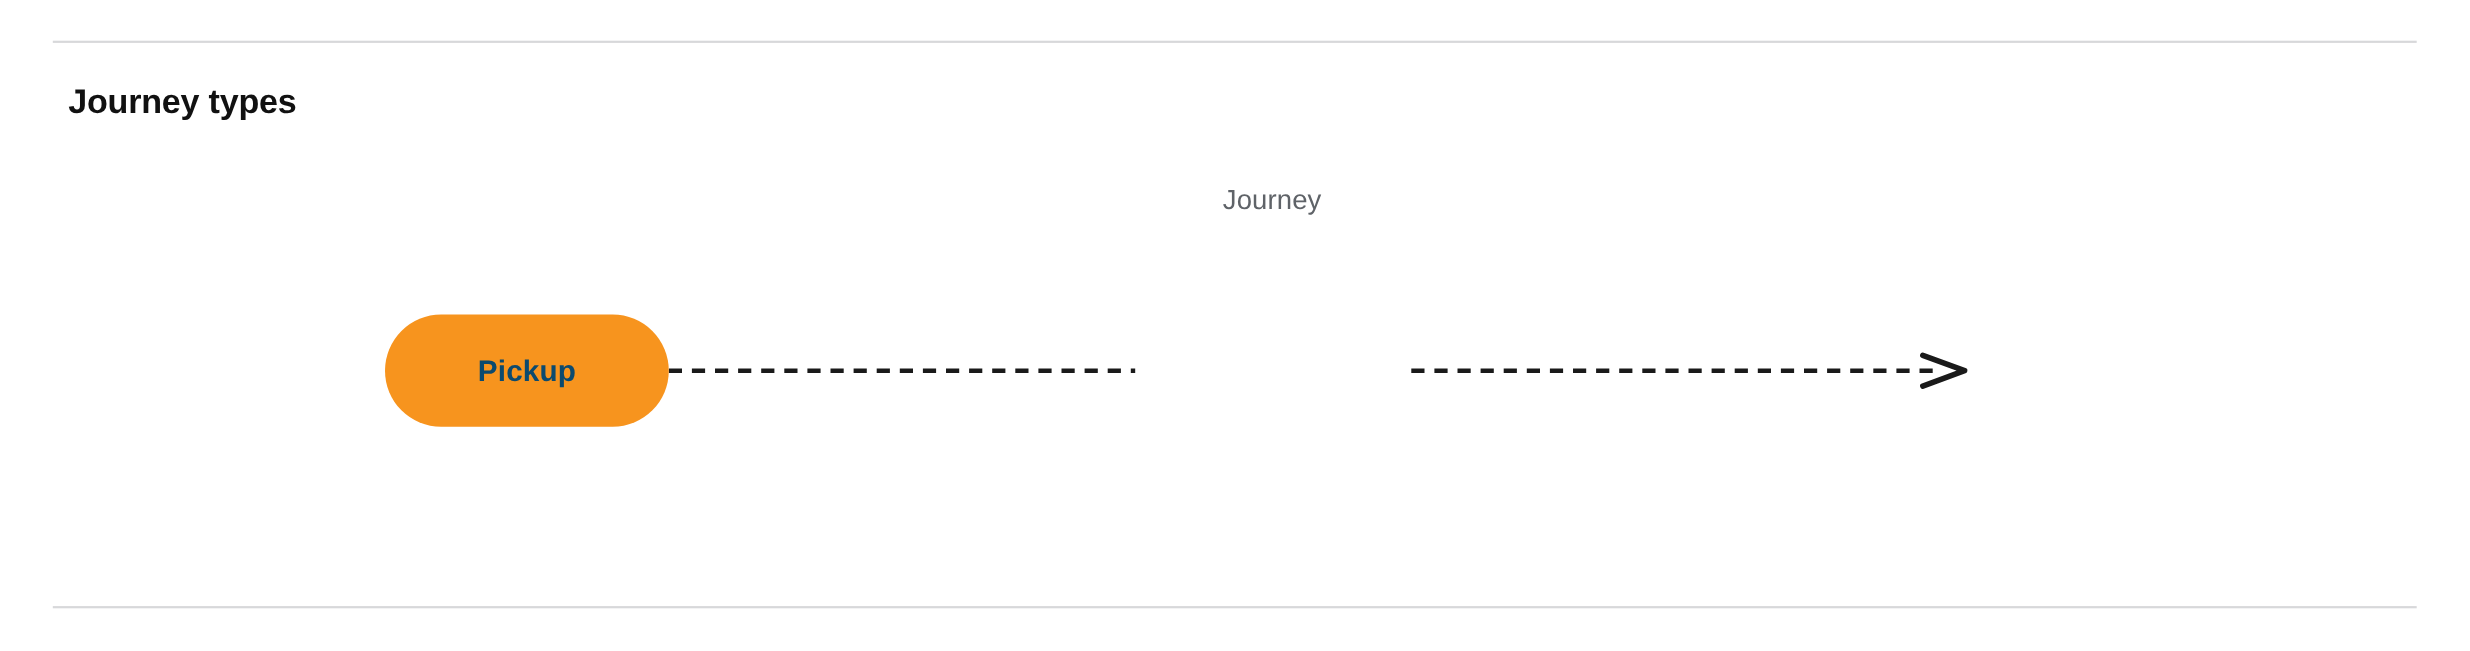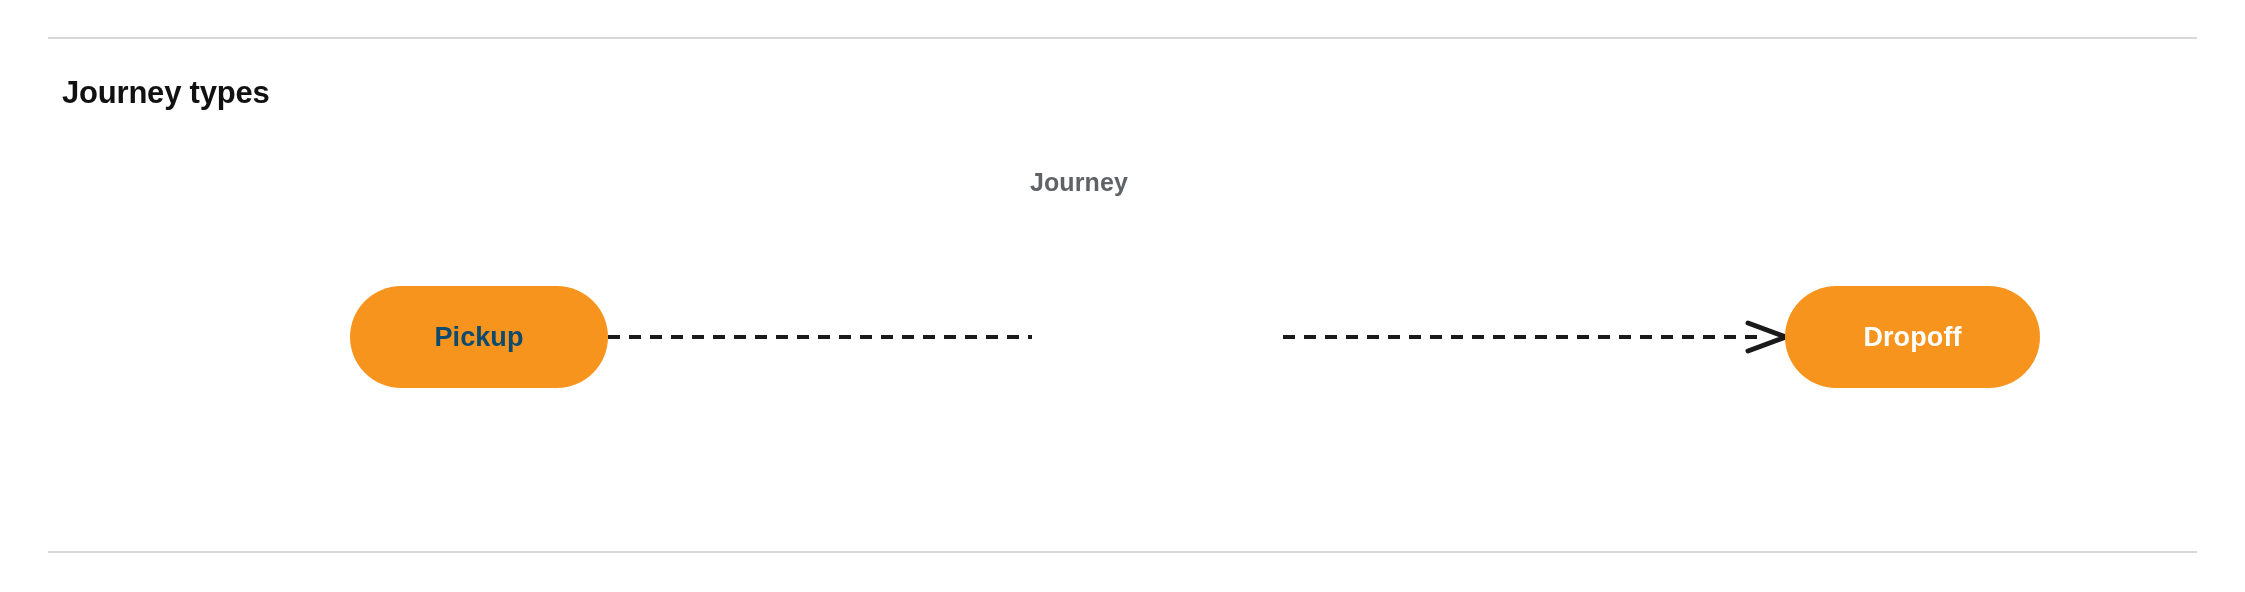--- a/index.html
+++ b/index.html
@@ -51,23 +51,23 @@
     top: 0;
     width: 2245px;
     height: 592px;
   }
 
   .journey-label {
     position: absolute;
     top: 168px;
     left: 1030px;
     width: 253px;
-    text-align: left;
+    text-align: center;
     font-size: 25px;
-    font-weight: bold;
+    font-weight: normal;
     color: #5f6368;
     letter-spacing: 0.1px;
     white-space: nowrap;
   }
 
   
   .connectors {
     position: absolute;
     left: 0;
     top: 0;
@@ -137,21 +137,18 @@
       <line x1="1283" y1="337" x2="1760" y2="337" stroke="#1A1A1A" stroke-width="4" stroke-dasharray="12 9" stroke-linecap="butt"></line>
 
       <path d="M 1748 323 L 1786 337 L 1748 351" fill="none" stroke="#1A1A1A" stroke-width="5" stroke-linecap="round" stroke-linejoin="round"></path>
     </svg>
 
     <div class="node pickup">
       <span>Pickup</span>
     </div>
 
 
-    <div class="node dropoff">
-      <span>Dropoff</span>
-    </div>
 
   </div>
 
   <div class="divider bottom"></div>
 
 </div>
 
 </body></html>

